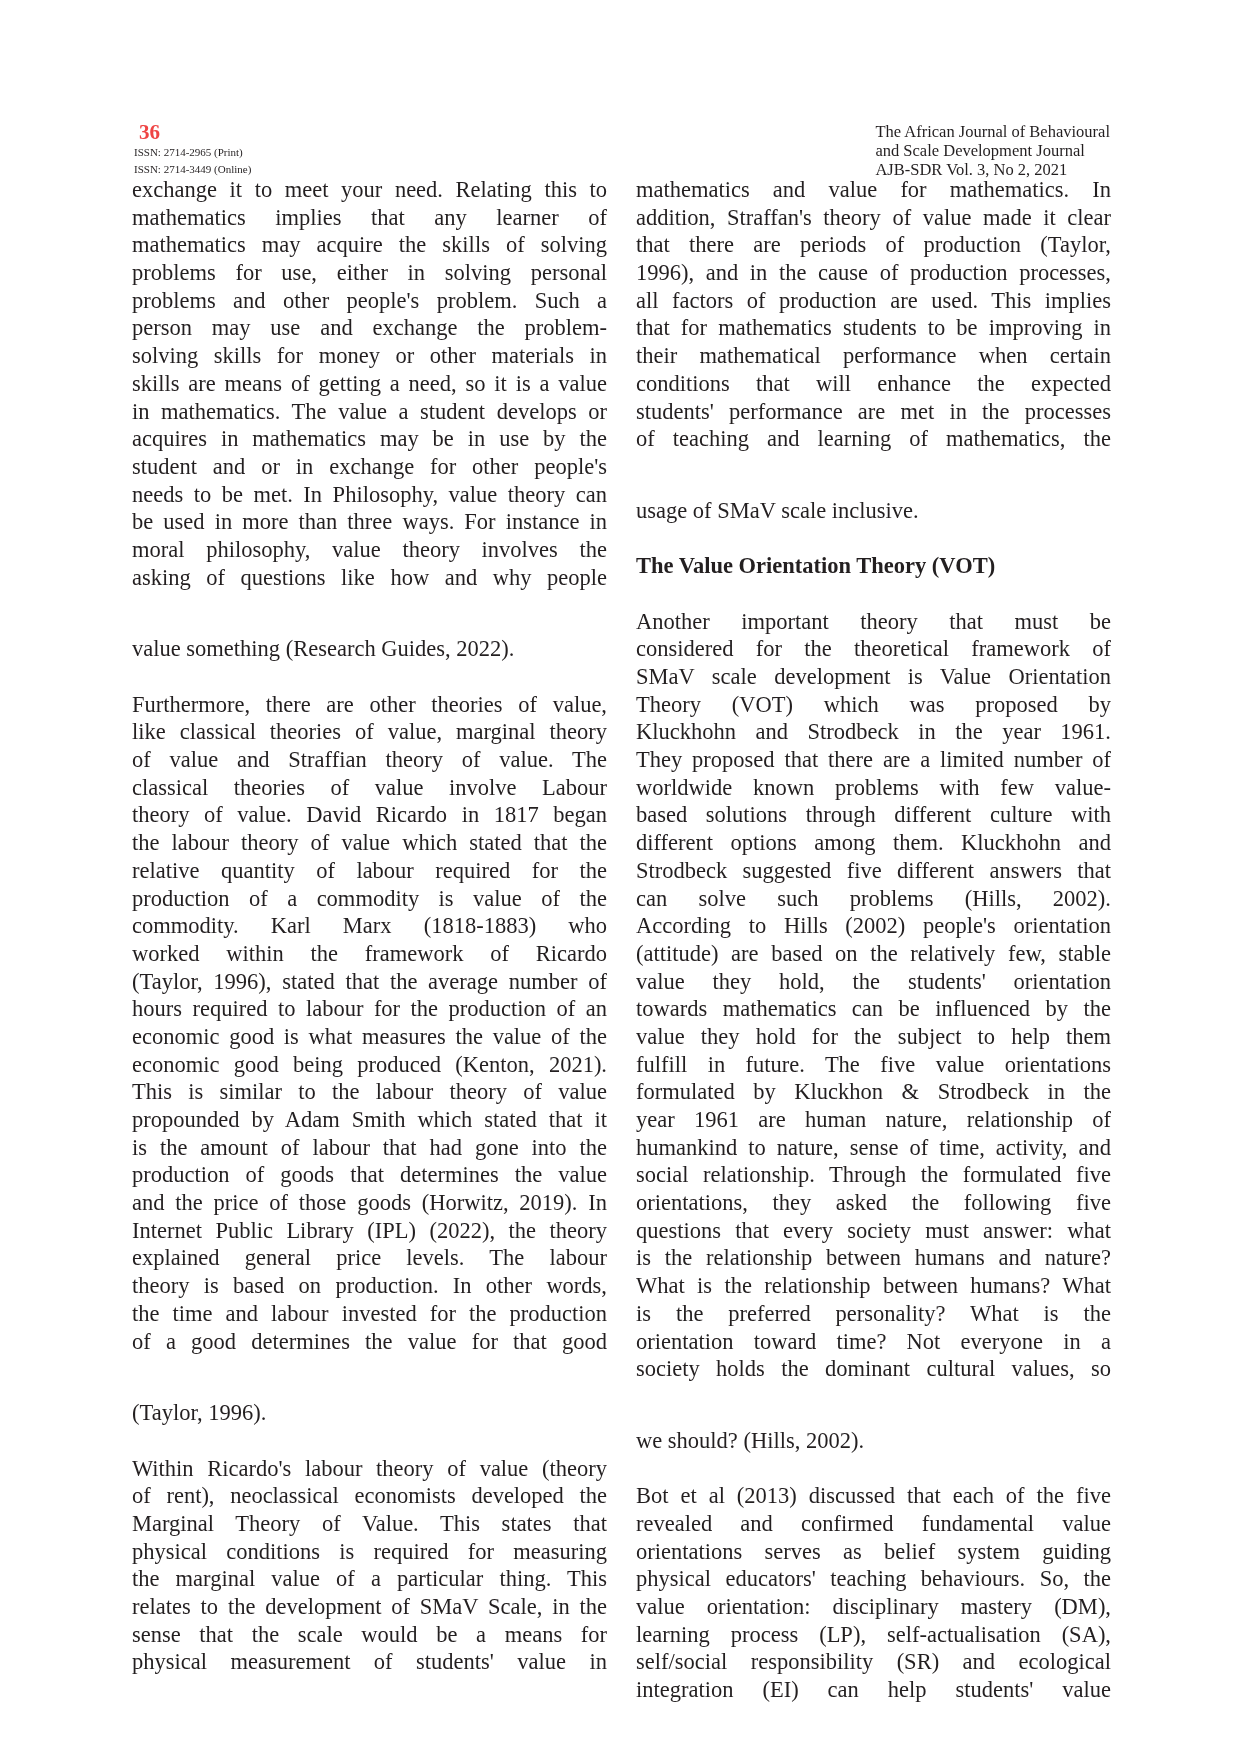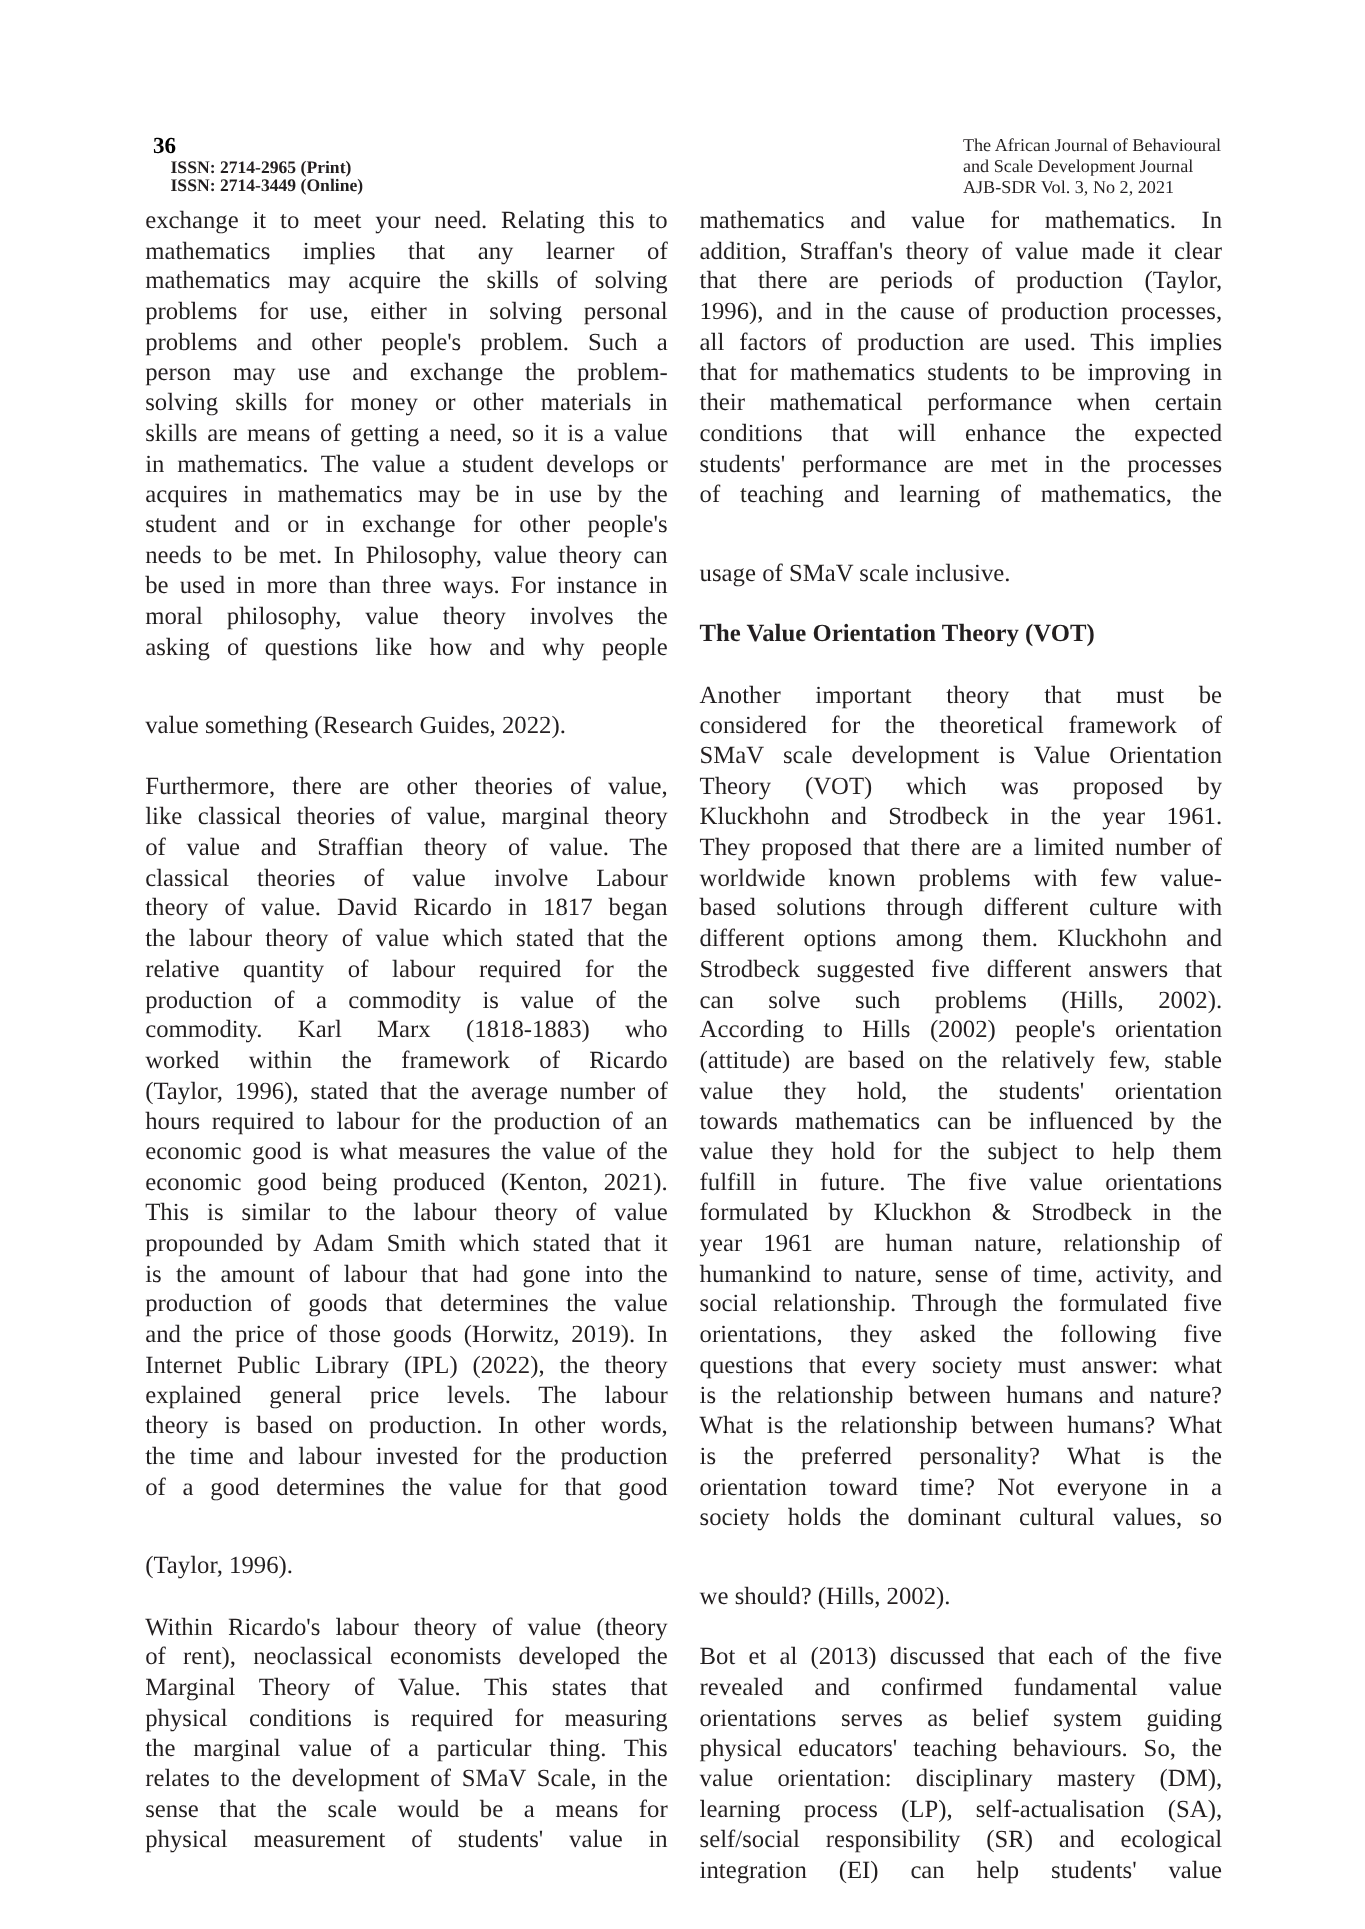--- a/index.html
+++ b/index.html
@@ -1,21 +1,21 @@
 <!DOCTYPE html>
 <html><head>
 <meta charset="utf-8">
 <style>
   html, body { margin: 0; padding: 0; background: #ffffff; }
   body { width: 1241px; height: 1754px; position: relative; overflow: hidden;
          font-family: "Liberation Serif", "DejaVu Serif", serif; color: #231f20; }
-  .page-num { position: absolute; left: 139px; top: 122px; font-size: 21px; font-weight: bold; line-height: 1; color: #000000; }
-  .issn { position: absolute; left: 134px; top: 144px; font-size: 16px; font-weight: bold; line-height: 17px; margin-left: 21px; }
+  .page-num { position: absolute; left: 139px; top: 122px; font-size: 21px; font-weight: bold; line-height: 1; color: #ef4444; }
+  .issn { position: absolute; left: 134px; top: 144px; font-size: 11px; font-weight: normal; line-height: 17px; }
   .journal { position: absolute; right: 131px; top: 122px; text-align: left; font-size: 16.5px; line-height: 19px; }
-  .col { position: absolute; top: 186px; width: 475px; }
+  .col { position: absolute; top: 176px; width: 475px; }
   .col.left { left: 132px; }
   .col.right { left: 636px; }
   .line { display: block; height: 27.7px; line-height: 27.7px; font-size: 22.5px;
           text-align: justify; text-align-last: justify; white-space: nowrap; }
   .line.last { text-align-last: left; margin-top: 44px; }
   .line span.j { display: inline-block; width: 100%; text-align: justify; text-align-last: justify; white-space: normal; }
   .line.last span.j { text-align-last: left; }
   .gap { height: 27.7px; }
   .heading { font-weight: bold; text-align-last: left; }
 </style>

